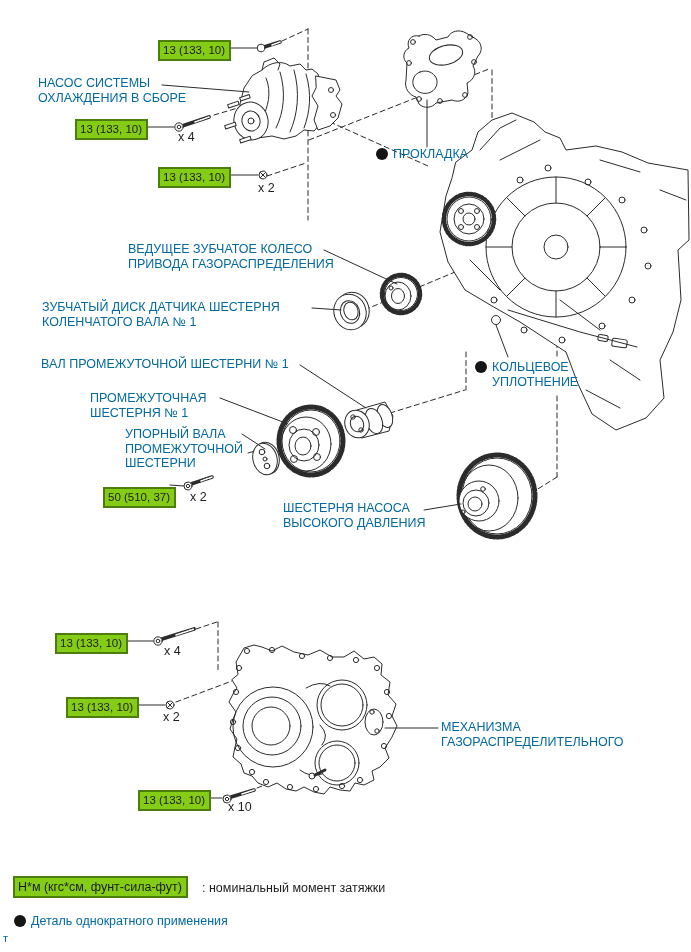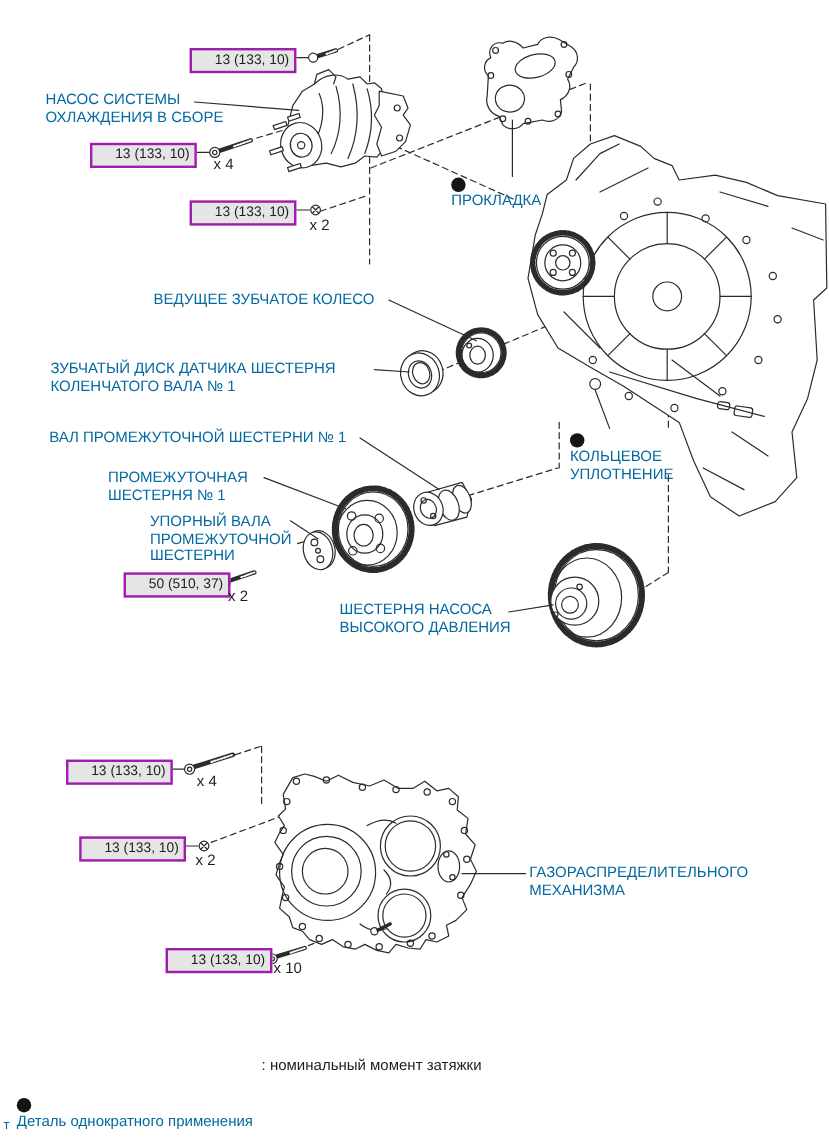--- a/index.html
+++ b/index.html
@@ -6,30 +6,30 @@
   .canvas{
     position:relative;width:691px;height:952px;background:#ffffff;
     font-family:"Liberation Sans",sans-serif;color:#1d1d1d;overflow:hidden;
   }
   .canvas svg{position:absolute;left:0;top:0;}
   .lbl{
     position:absolute;font-size:12.5px;line-height:14.5px;white-space:nowrap;
     color:#0369a1;letter-spacing:0;
   }
   .tbox{
-    position:absolute;border:2px solid #a21caf;background:#e5e5e5;
-    font-size:11.5px;line-height:1;padding:3px 4px 2px 19px;white-space:nowrap;
+    position:absolute;border:2px solid #4d7c0f;background:#84cc16;
+    font-size:11.5px;line-height:1;padding:3px 4px 2px 3px;white-space:nowrap;
   }
   .cnt{position:absolute;font-size:12.5px;line-height:1;white-space:nowrap;}
-  .bullet-row{display:flex;align-items:flex-start;flex-direction:column;}
+  .bullet-row{display:flex;align-items:flex-start;}
   .dot{
     display:inline-block;width:12px;height:12px;border-radius:50%;
     background:#151515;margin-right:5px;margin-top:1px;flex:0 0 auto;
   }
-  .legend-note{position:absolute;font-size:12.5px;white-space:nowrap;margin-left:16px;}
+  .legend-note{position:absolute;font-size:12.5px;white-space:nowrap;}
 </style>
 </head>
 <body>
 
 <div class="canvas">
 
   <svg width="691" height="952" viewBox="0 0 691 952">
     <g fill="none" stroke="#2b2b2b" stroke-width="1" stroke-linecap="round" stroke-linejoin="round">
 
       <g stroke-dasharray="5 3.5">
@@ -262,21 +262,21 @@
         <path d="M242,794 L254,790" stroke="#fff" stroke-width="1.6" stroke-dasharray="1.4 1.4"></path>
         <circle cx="227" cy="799" r="4" fill="#fff"></circle>
         <circle cx="227" cy="799" r="1.7"></circle>
       </g>
     </g>
   </svg>
 
   <div class="tbox" style="left:158px;top:40px">13 (133, 10)</div>
   <div class="tbox" style="left:75px;top:119px">13 (133, 10)</div>
   <div class="tbox" style="left:158px;top:167px">13 (133, 10)</div>
-  <div class="tbox" style="left:103px;top:477px">50 (510, 37)</div>
+  <div class="tbox" style="left:103px;top:487px">50 (510, 37)</div>
   <div class="tbox" style="left:55px;top:633px">13 (133, 10)</div>
   <div class="tbox" style="left:66px;top:697px">13 (133, 10)</div>
   <div class="tbox" style="left:138px;top:790px">13 (133, 10)</div>
 
   <div class="cnt" style="left:178px;top:131px">x 4</div>
   <div class="cnt" style="left:258px;top:182px">x 2</div>
   <div class="cnt" style="left:190px;top:491px">x 2</div>
   <div class="cnt" style="left:164px;top:645px">x 4</div>
   <div class="cnt" style="left:163px;top:711px">x 2</div>
   <div class="cnt" style="left:228px;top:801px">x 10</div>
@@ -286,20 +286,21 @@
     <div>ОХЛАЖДЕНИЯ В СБОРЕ</div>
   </div>
 
   <div class="lbl bullet-row" style="left:376px;top:147px">
     <span class="dot"></span>
     <span>ПРОКЛАДКА</span>
   </div>
 
   <div class="lbl" style="left:128px;top:242px">
     <div>ВЕДУЩЕЕ ЗУБЧАТОЕ КОЛЕСО</div>
+    <div>ПРИВОДА ГАЗОРАСПРЕДЕЛЕНИЯ</div>
   </div>
 
   <div class="lbl" style="left:42px;top:300px">
     <div>ЗУБЧАТЫЙ ДИСК ДАТЧИКА ШЕСТЕРНЯ</div>
     <div>КОЛЕНЧАТОГО ВАЛА № 1</div>
   </div>
 
   <div class="lbl" style="left:41px;top:357px">
     <div>ВАЛ ПРОМЕЖУТОЧНОЙ ШЕСТЕРНИ № 1</div>
   </div>
@@ -322,24 +323,25 @@
       <div>УПЛОТНЕНИЕ</div>
     </span>
   </div>
 
   <div class="lbl" style="left:283px;top:501px">
     <div>ШЕСТЕРНЯ НАСОСА</div>
     <div>ВЫСОКОГО ДАВЛЕНИЯ</div>
   </div>
 
   <div class="lbl" style="left:441px;top:720px">
+    <div>МЕХАНИЗМА</div>
     <div>ГАЗОРАСПРЕДЕЛИТЕЛЬНОГО</div>
-    <div>МЕХАНИЗМА</div>
-  </div>
-
+  </div>
+
+  <div class="tbox" style="left:13px;top:876px;font-size:12.5px">Н*м (кгс*см, фунт-сила-фут)</div>
   <div class="legend-note" style="left:202px;top:881px">: номинальный момент затяжки</div>
   <div class="lbl bullet-row" style="left:14px;top:914px">
     <span class="dot"></span>
     <span>Деталь однократного применения</span>
   </div>
   <div class="lbl" style="left:3px;top:931px;font-size:11px">т</div>
 
 </div>
 
 </body></html>

